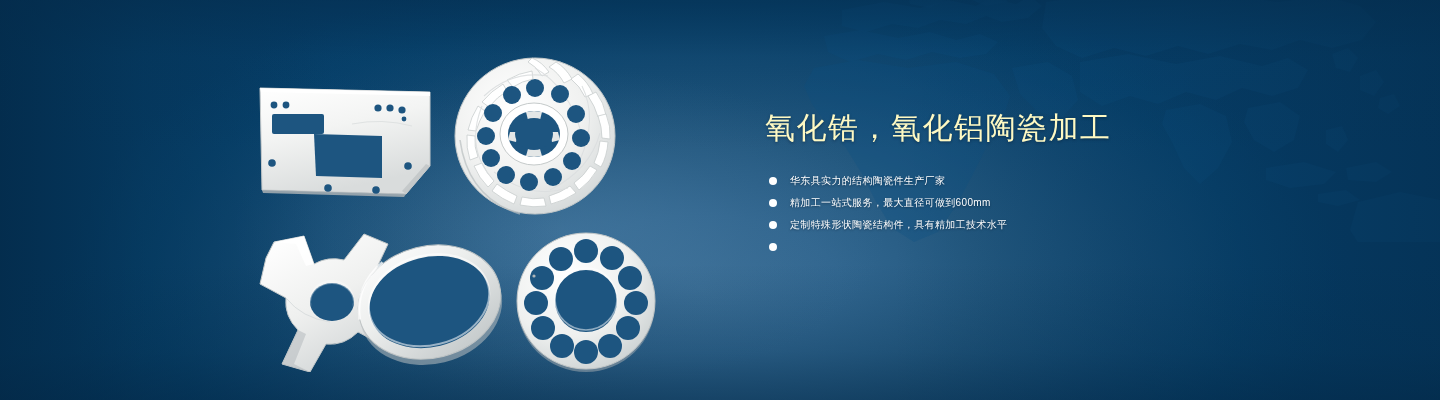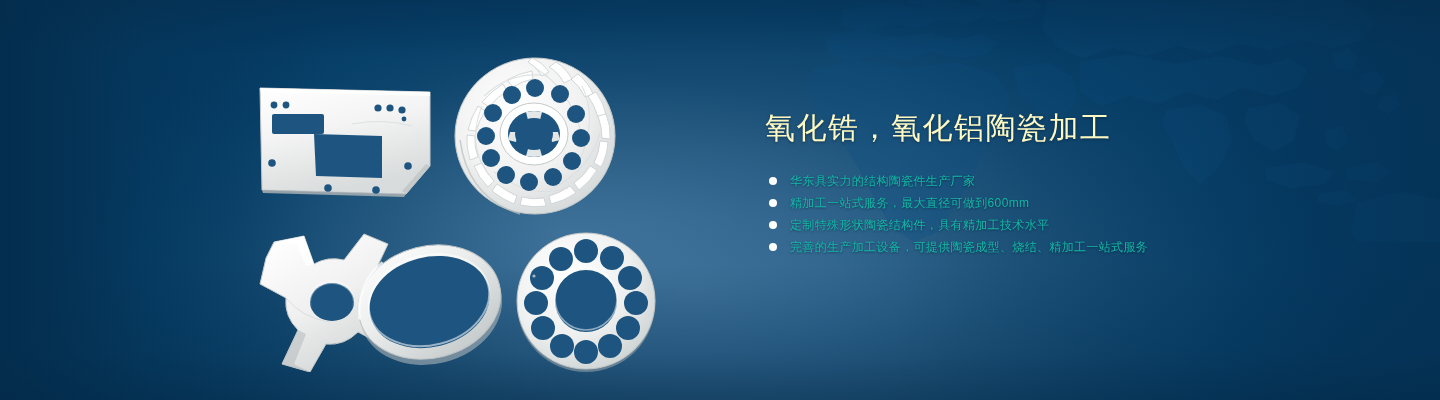--- a/index.html
+++ b/index.html
@@ -105,22 +105,22 @@
   }
   .dot {
     width: 8px;
     height: 8px;
     border-radius: 50%;
     background: #ffffff;
     flex: 0 0 auto;
     margin-right: 13px;
   }
   .bullet-text {
-    color: #14b8a6;
-    font-size: 12px;
+    color: #ffffff;
+    font-size: 10px;
     line-height: 22px;
     letter-spacing: 0.35px;
     white-space: nowrap;
     text-shadow: 0 1px 2px rgba(0,20,40,0.5);
   }
 
   
   .parts { position: absolute; inset: 0; }
   .part { position: absolute; }
   .p-plate    { left: 252px; top: 78px;  width: 186px; height: 122px; }
@@ -361,18 +361,17 @@
       <li class="bullet-row">
         <span class="dot"></span>
         <span class="bullet-text">精加工一站式服务，最大直径可做到600mm</span>
       </li>
       <li class="bullet-row">
         <span class="dot"></span>
         <span class="bullet-text">定制特殊形状陶瓷结构件，具有精加工技术水平</span>
       </li>
       <li class="bullet-row">
         <span class="dot"></span>
-        <span class="bullet-text">完善的生产加工设备，可提供陶瓷成型、烧结、精加工一站式服务</span>
       </li>
     </ul>
   </div>
 
 </div>
 
 </body></html>

